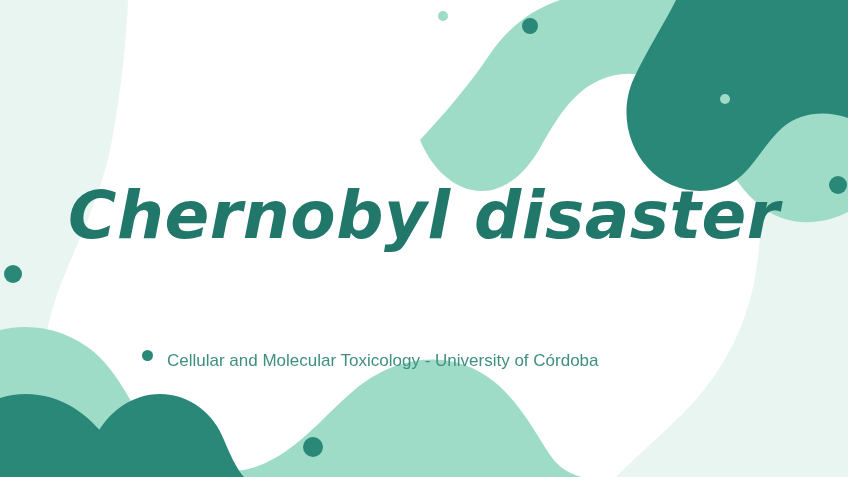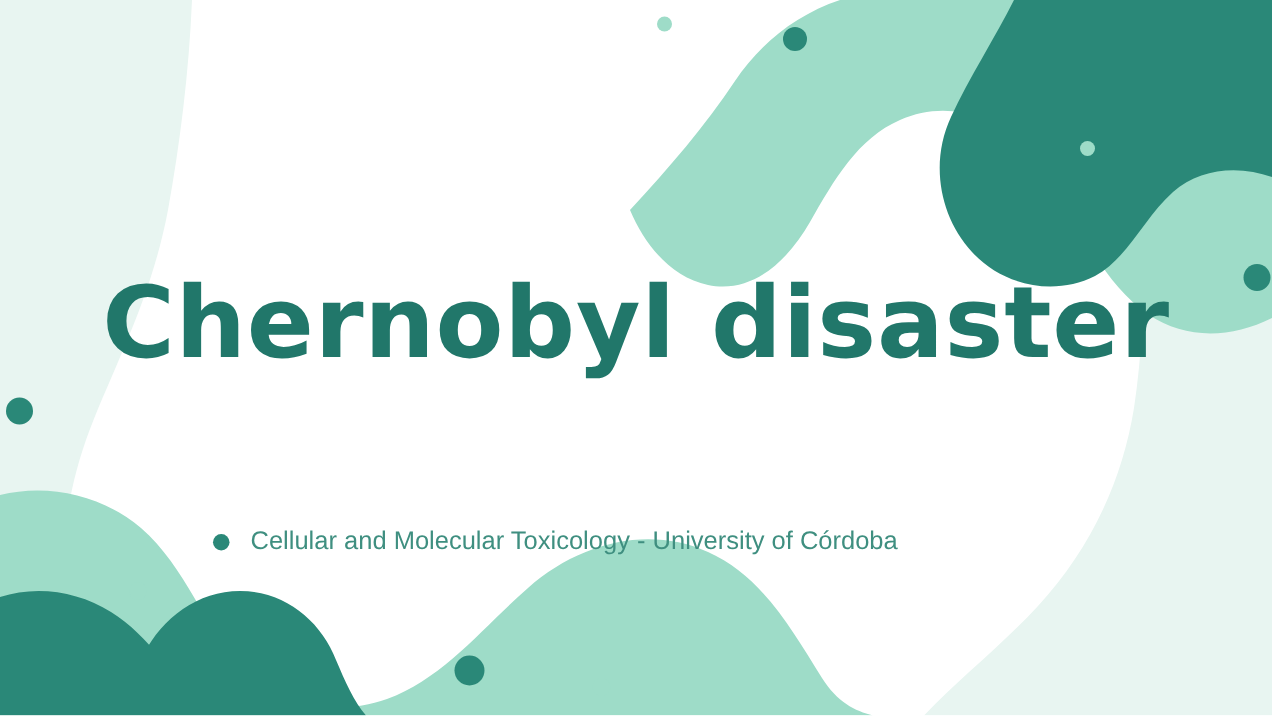--- a/index.html
+++ b/index.html
@@ -38,27 +38,27 @@
     top: 178px;
     width: 848px;
     text-align: center;
     font-family: "DejaVu Sans", sans-serif;
     font-weight: bold;
     font-size: 66px;
     line-height: 76px;
     letter-spacing: 0.5px;
     color: #21776a;
     white-space: nowrap;
+    font-style: italic;
   }
   #subtitle-row {
     position: absolute;
     left: 142px;
     top: 350px;
     display: flex;
-    align-items: center;
     gap: 14px;
   }
   #subtitle-bullet {
     width: 11px;
     height: 11px;
     border-radius: 50%;
     background: #2a8878;
     flex: 0 0 auto;
   }
   #subtitle-text {

